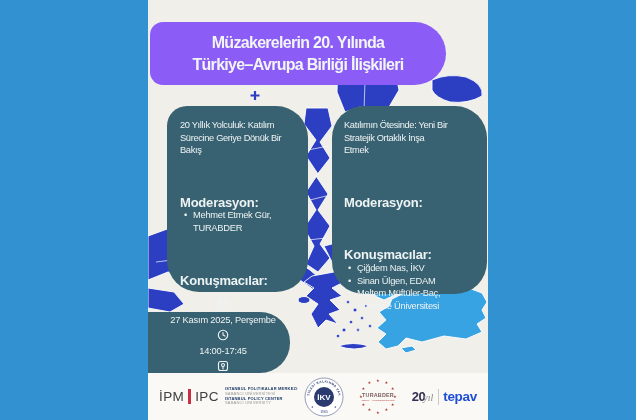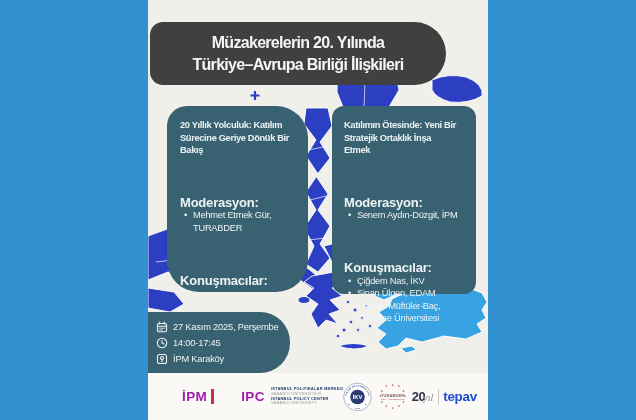--- a/index.html
+++ b/index.html
@@ -1,45 +1,45 @@
 <!DOCTYPE html>
 <html><head>
 <meta charset="utf-8">
 <style>
   html,body{margin:0;padding:0;}
   body{width:636px;height:420px;overflow:hidden;font-family:"Liberation Sans",sans-serif;}
   .frame{position:relative;width:636px;height:420px;background:#3292d1;}
   .poster{position:absolute;left:148px;top:0;width:340px;height:420px;background:#f0efe9;overflow:hidden;}
   .map-svg{position:absolute;left:0;top:0;z-index:1;}
 
-  .title-box{position:absolute;left:2px;top:22px;width:296px;height:63px;background:#404040;
+  .title-box{position:absolute;left:2px;top:22px;width:296px;height:63px;background:#8b5cf6;
     border-radius:14px 34px 34px 14px;z-index:3;display:flex;flex-direction:column;justify-content:center;
     text-align:center;color:#f2f5f5;}
   .title-line{font-size:16px;font-weight:700;letter-spacing:-0.7px;line-height:21.5px;}
 
   .panel{position:absolute;top:106px;background:#386271;color:#eef3f4;z-index:2;box-sizing:border-box;
     padding:13px 11px 8px 13px;}
   .panel-left{left:19px;width:141px;height:186px;border-radius:20px 32px 32px 32px;}
-  .panel-right{left:184px;width:144px;height:188px;border-radius:12px;padding:13px 10px 8px 12px;}
-  .panel-heading{margin:0 0 6px 0;font-size:9.3px;font-weight:700;letter-spacing:-0.35px;line-height:12.6px;white-space:pre-line;}
+  .panel-right{left:184px;width:155px;height:188px;border-radius:32px;padding:13px 10px 8px 12px;}
+  .panel-heading{margin:0 0 6px 0;font-size:9.3px;font-weight:400;letter-spacing:-0.35px;line-height:12.6px;white-space:pre-line;}
   .panel-label{font-size:13px;font-weight:700;letter-spacing:-0.2px;line-height:12.6px;margin-top:40px;}
   .panel-list{margin:0;padding:0;list-style:none;}
   .panel-list li{position:relative;font-size:9.3px;line-height:12.6px;letter-spacing:-0.25px;padding-left:13px;}
   .panel-list li::before{content:"\2022";position:absolute;left:4px;top:0;}
 
   .date-box{position:absolute;left:0;top:312px;width:142px;height:61px;background:#386271;
     border-radius:0 30px 30px 0;z-index:2;color:#eef3f4;display:flex;flex-direction:column;
     justify-content:center;gap:4px;padding-left:8px;box-sizing:border-box;}
-  .date-row{display:flex;align-items:center;gap:5px;font-size:9.3px;letter-spacing:-0.2px;}
+  .date-row{display:flex;align-items:center;gap:5px;font-size:9.3px;letter-spacing:-0.2px;flex-direction:column;}
   .date-row svg{flex:0 0 auto;}
 
   .logo-strip{position:absolute;left:0;top:373px;width:340px;height:47px;background:#faf9f5;z-index:4;
     display:flex;align-items:center;justify-content:space-between;padding:0 11px;box-sizing:border-box;}
   .ipm-logo{display:flex;align-items:center;gap:4px;}
-  .ipm-word{font-size:13.5px;font-weight:700;color:#a21caf;letter-spacing:0.4px;margin-left:23px;}
+  .ipm-word{font-size:13.5px;font-weight:400;color:#404040;letter-spacing:0.4px;}
   .ipm-bar{width:3px;height:15px;background:#c63040;}
   .ipm-sub{display:flex;flex-direction:column;justify-content:center;margin-left:2px;}
   .ipm-sub span{font-size:4px;line-height:4.6px;letter-spacing:0.2px;white-space:nowrap;}
   .ipm-sub .navy{color:#21406e;font-weight:700;}
   .ipm-sub .gray{color:#9a9a96;}
   .tepav-logo{display:flex;align-items:center;}
   .tepav-20{font-size:13px;font-weight:700;color:#322e4e;letter-spacing:-0.5px;}
   .tepav-yil{font-family:"Liberation Serif",serif;font-style:italic;font-size:10px;color:#8c8c8c;margin-left:-2px;align-self:flex-end;padding-bottom:2px;}
   .tepav-bar{width:1px;height:16px;background:#c9c9c9;margin:0 4px 0 5px;}
   .tepav-name{font-size:13.5px;font-weight:700;color:#1d4ed8;letter-spacing:-0.3px;}
@@ -103,23 +103,20 @@
         <li>Mehmet Etmek Gür, TURABDER</li>
       </ul>
       <div class="panel-label">Konuşmacılar:</div>
     </section>
 
     <section class="panel panel-right">
       <h2 class="panel-heading">Katılımın Ötesinde: Yeni Bir
 Stratejik Ortaklık İnşa
 Etmek</h2>
       <div class="panel-label">Moderasyon:</div>
-      <ul class="panel-list">
-        <li>Senem Aydın-Düzgit, İPM</li>
-      </ul>
       <div class="panel-label">Konuşmacılar:</div>
       <ul class="panel-list">
         <li>Çiğdem Nas, İKV</li>
         <li>Sinan Ülgen, EDAM</li>
         <li>Meltem Müftüler-Baç, Sürecine Üniversitesi</li>
       </ul>
     </section>
 
     <aside class="date-box">
       <div class="date-row">

